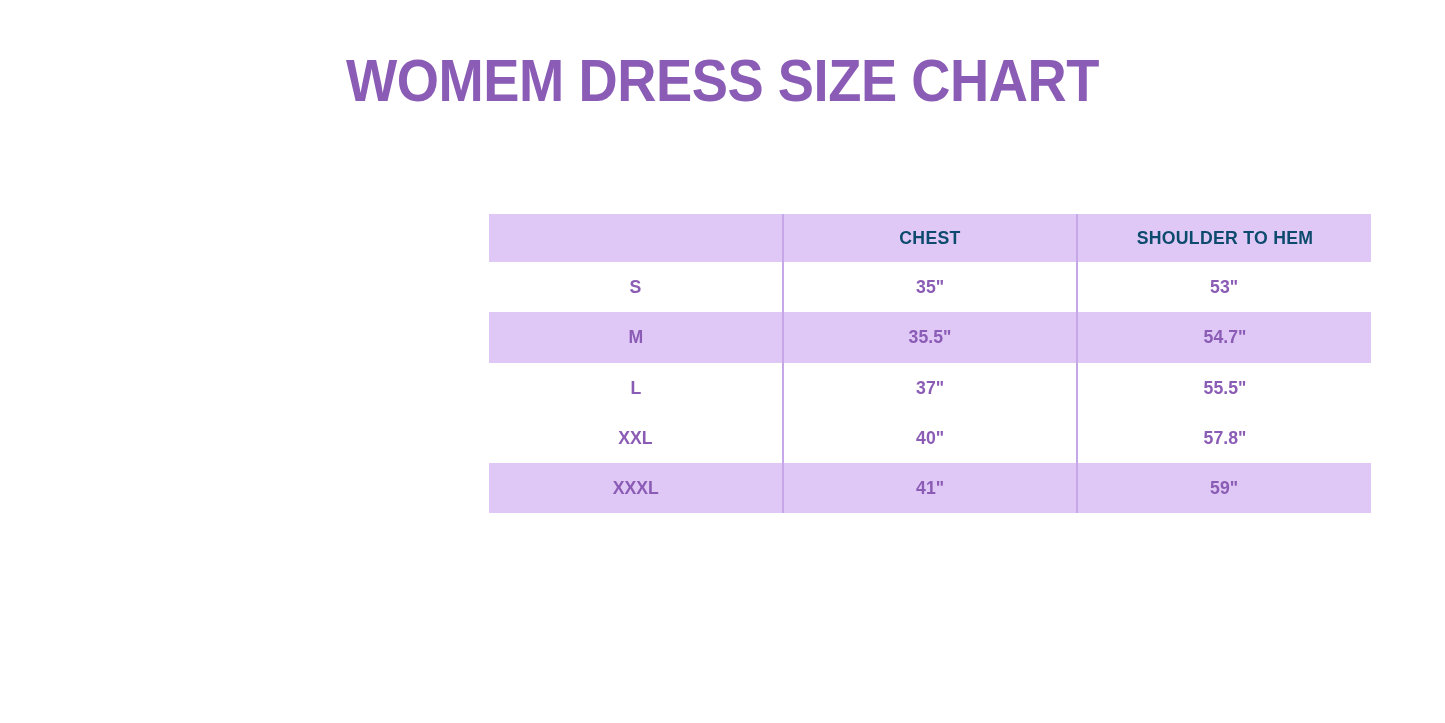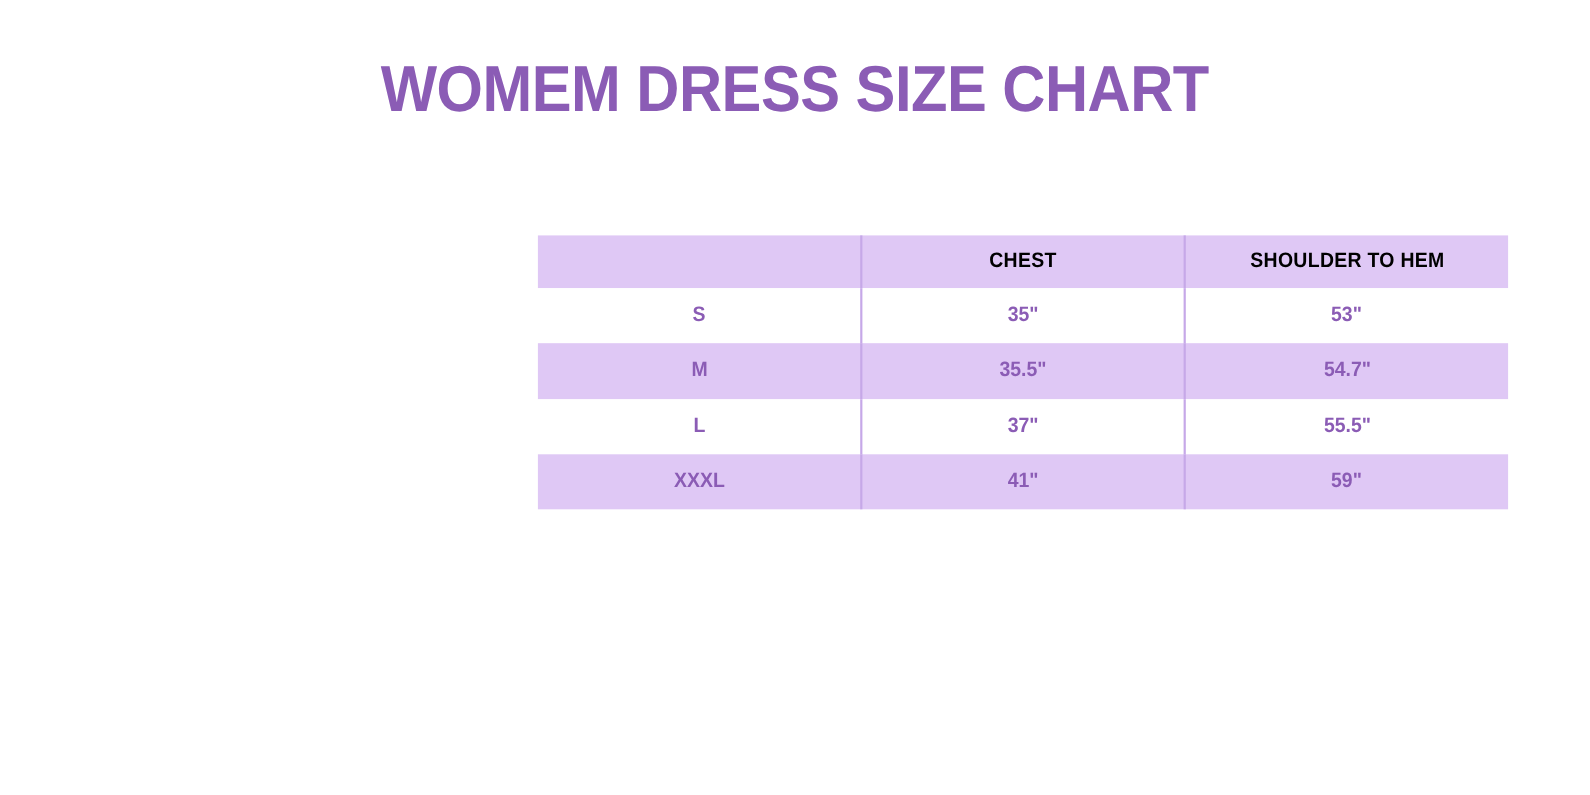--- a/index.html
+++ b/index.html
@@ -73,21 +73,21 @@
     color: #8B5CB5;
     border: 0;
   }
 
   
   tr.header-row th {
     background: #DFC8F5;
     height: 48px;
     font-size: 19px;
     letter-spacing: 0.3px;
-    color: #000000;
+    color: #0c4a6e;
   }
 
   
   tr.row-light td { background: #ffffff; }
   tr.row-dark  td { background: #DFC8F5; }
 
   
   table.size-table th.cell-chest,
   table.size-table td.cell-chest,
   table.size-table th.cell-hem,
@@ -154,20 +154,31 @@
           <td class="cell-size">
             <span class="cell-text">L</span>
           </td>
           <td class="cell-chest">
             <span class="cell-text">37"</span>
           </td>
           <td class="cell-hem">
             <span class="cell-text">55.5"</span>
           </td>
         </tr>
+        <tr class="row-light">
+          <td class="cell-size">
+            <span class="cell-text">XXL</span>
+          </td>
+          <td class="cell-chest">
+            <span class="cell-text">40"</span>
+          </td>
+          <td class="cell-hem">
+            <span class="cell-text">57.8"</span>
+          </td>
+        </tr>
         <tr class="row-dark">
           <td class="cell-size">
             <span class="cell-text">XXXL</span>
           </td>
           <td class="cell-chest">
             <span class="cell-text">41"</span>
           </td>
           <td class="cell-hem">
             <span class="cell-text">59"</span>
           </td>

